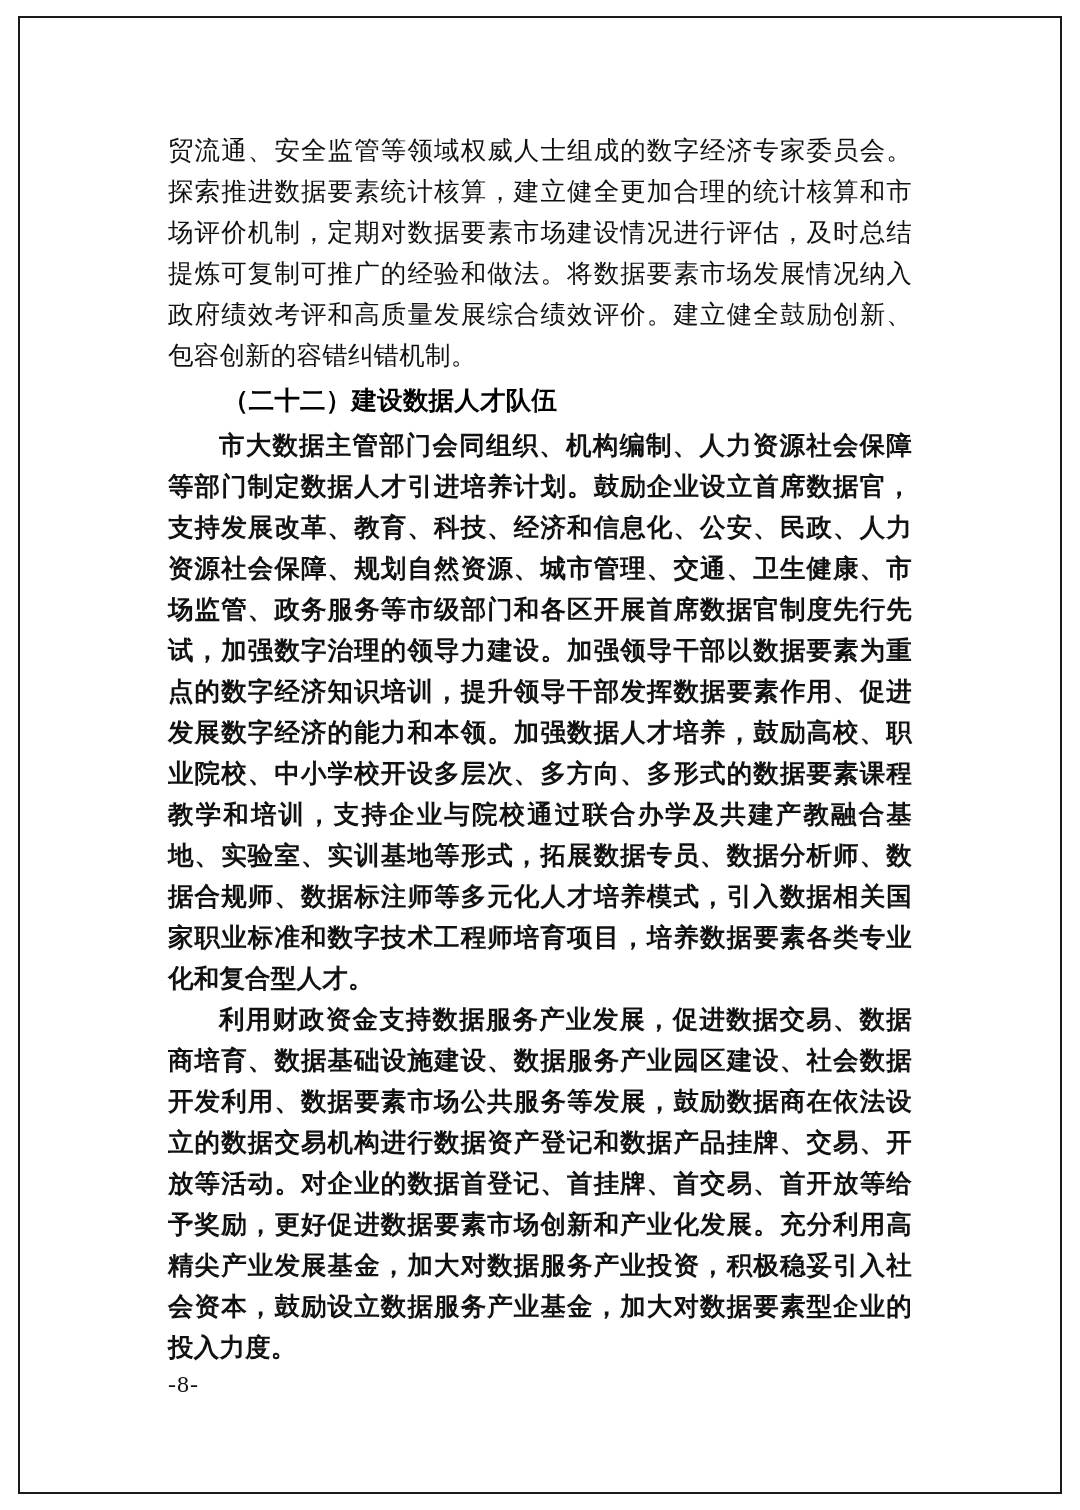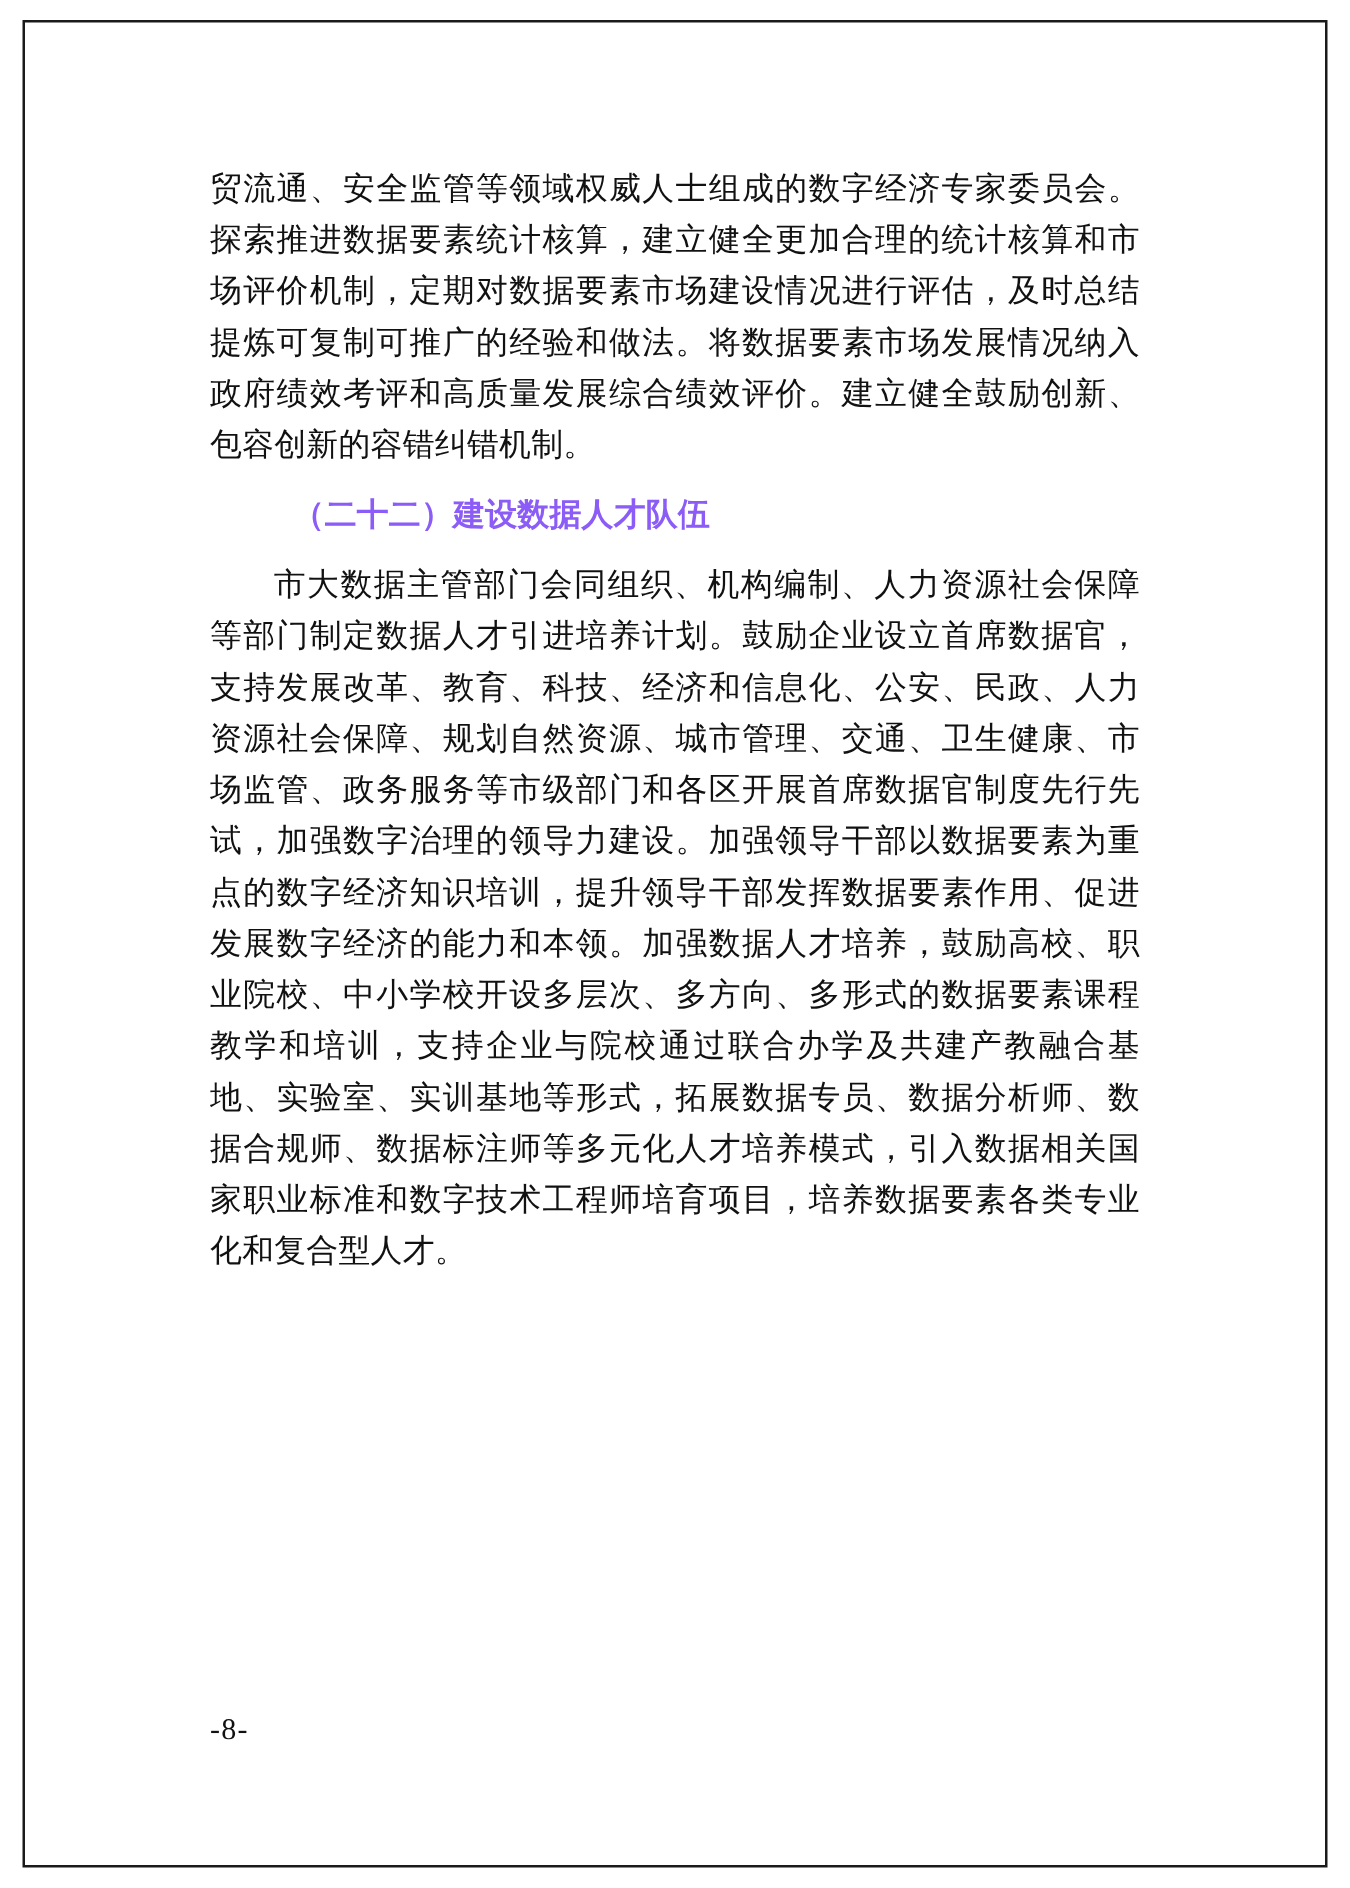--- a/index.html
+++ b/index.html
@@ -37,27 +37,28 @@
     font-size: 25.5px;
     line-height: 41px;
     color: #111111;
     text-align: justify;
     text-justify: inter-ideograph;
     margin: 0;
     letter-spacing: 0.2px;
   }
   .para.indent {
     text-indent: 2em;
+    font-weight: bold;
   }
   .heading {
     font-family: "Liberation Serif", "DejaVu Serif", serif;
     font-size: 25.5px;
     line-height: 41px;
-    color: #8b5cf6;
-    margin: 15px;
+    color: #000000;
+    margin: 4px;
     text-indent: 2em;
     font-weight: 600;
     letter-spacing: 0.2px;
   }
   .footer {
     position: absolute;
     left: 168px;
     bottom: 112px;
     font-family: "Liberation Serif", "DejaVu Serif", serif;
     font-size: 24px;
@@ -73,17 +74,18 @@
 
   <div class="content">
 
     <p class="para">贸流通、安全监管等领域权威人士组成的数字经济专家委员会。探索推进数据要素统计核算，建立健全更加合理的统计核算和市场评价机制，定期对数据要素市场建设情况进行评估，及时总结提炼可复制可推广的经验和做法。将数据要素市场发展情况纳入政府绩效考评和高质量发展综合绩效评价。建立健全鼓励创新、包容创新的容错纠错机制。</p>
 
     <h2 class="heading">（二十二）建设数据人才队伍</h2>
 
     <p class="para indent">市大数据主管部门会同组织、机构编制、人力资源社会保障等部门制定数据人才引进培养计划。鼓励企业设立首席数据官，支持发展改革、教育、科技、经济和信息化、公安、民政、人力资源社会保障、规划自然资源、城市管理、交通、卫生健康、市场监管、政务服务等市级部门和各区开展首席数据官制度先行先试，加强数字治理的领导力建设。加强领导干部以数据要素为重点的数字经济知识培训，提升领导干部发挥数据要素作用、促进发展数字经济的能力和本领。加强数据人才培养，鼓励高校、职业院校、中小学校开设多层次、多方向、多形式的数据要素课程教学和培训，支持企业与院校通过联合办学及共建产教融合基地、实验室、实训基地等形式，拓展数据专员、数据分析师、数据合规师、数据标注师等多元化人才培养模式，引入数据相关国家职业标准和数字技术工程师培育项目，培养数据要素各类专业化和复合型人才。</p>
 
 
+    <p class="para indent">利用财政资金支持数据服务产业发展，促进数据交易、数据商培育、数据基础设施建设、数据服务产业园区建设、社会数据开发利用、数据要素市场公共服务等发展，鼓励数据商在依法设立的数据交易机构进行数据资产登记和数据产品挂牌、交易、开放等活动。对企业的数据首登记、首挂牌、首交易、首开放等给予奖励，更好促进数据要素市场创新和产业化发展。充分利用高精尖产业发展基金，加大对数据服务产业投资，积极稳妥引入社会资本，鼓励设立数据服务产业基金，加大对数据要素型企业的投入力度。</p>
 
   </div>
 
   <div class="footer">-8-</div>
 </div>
 
 </body></html>

